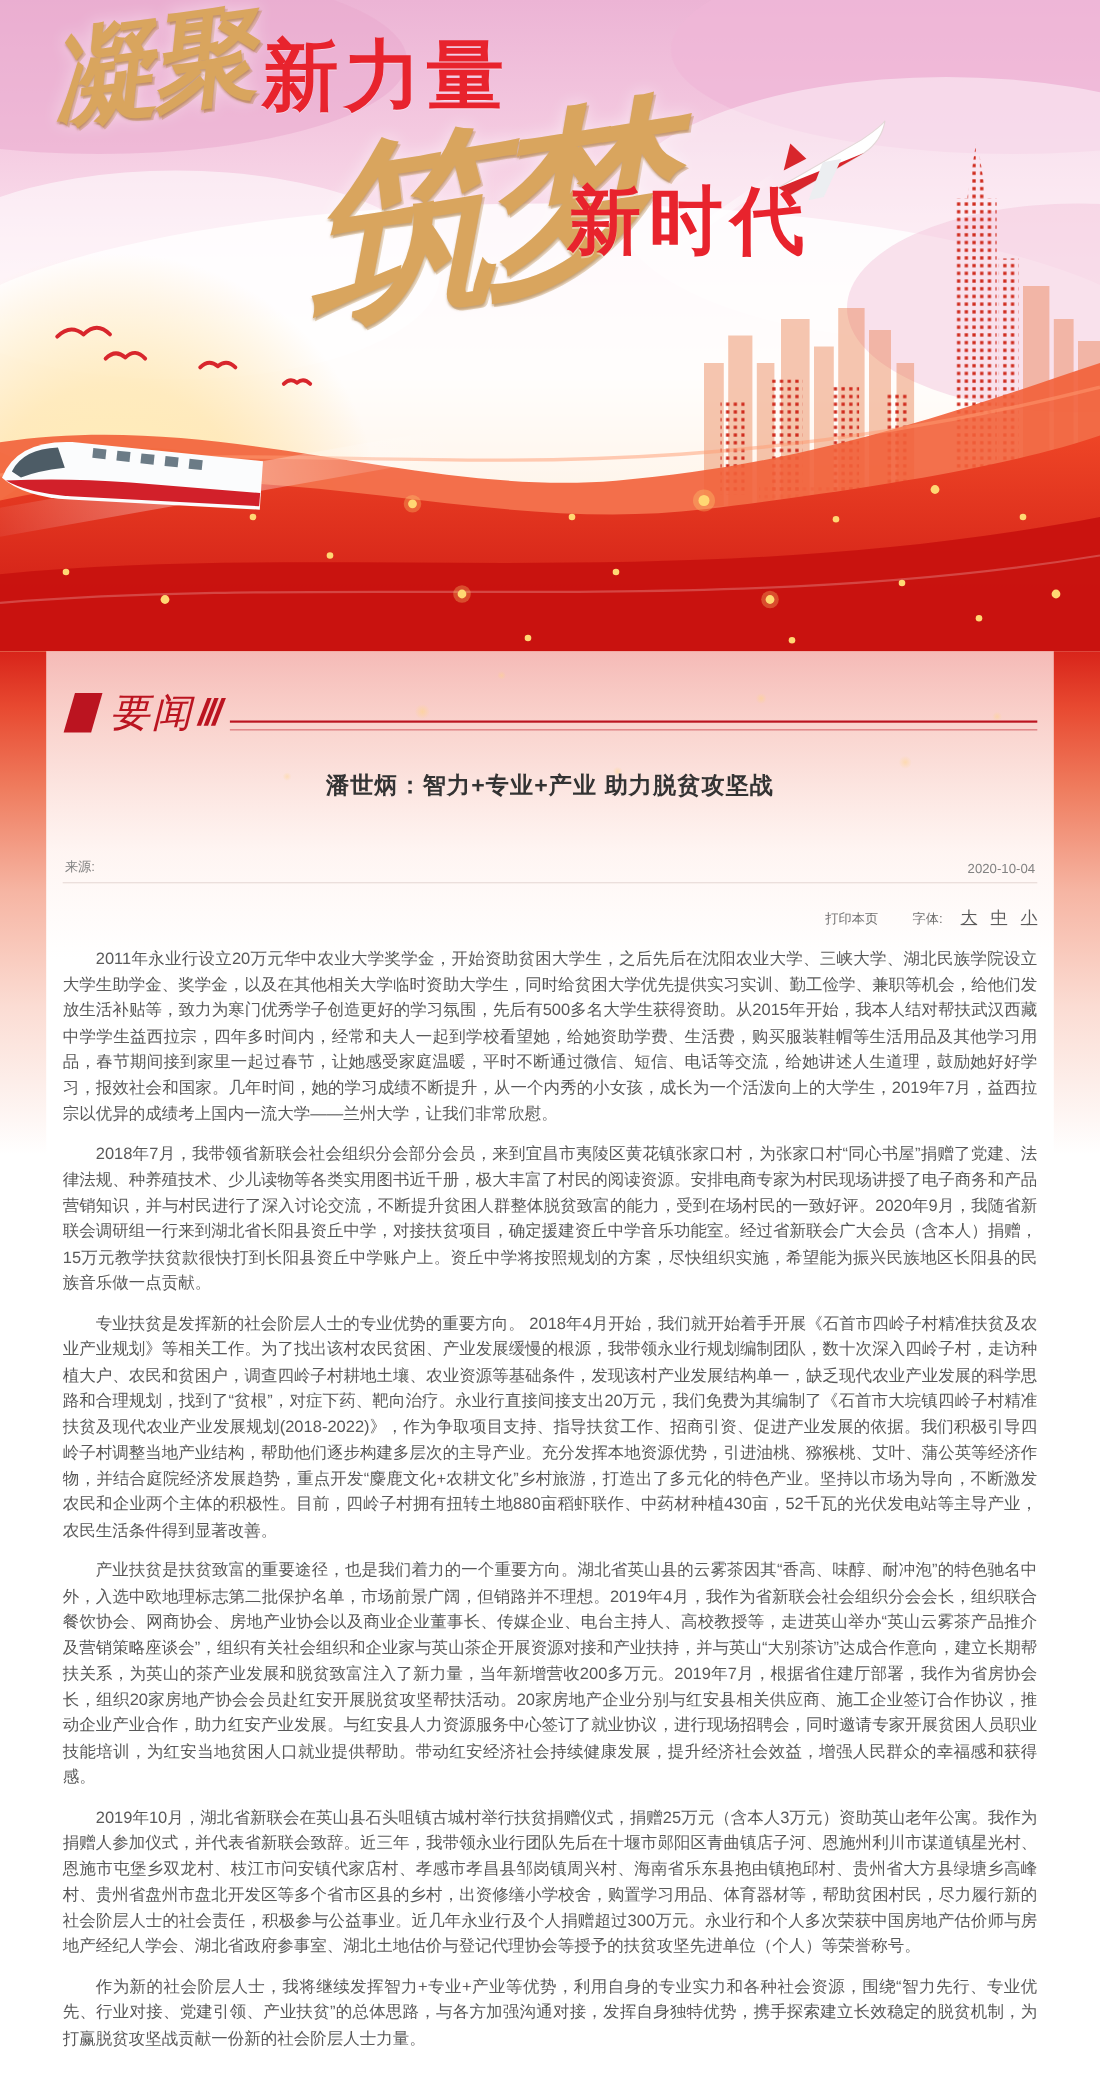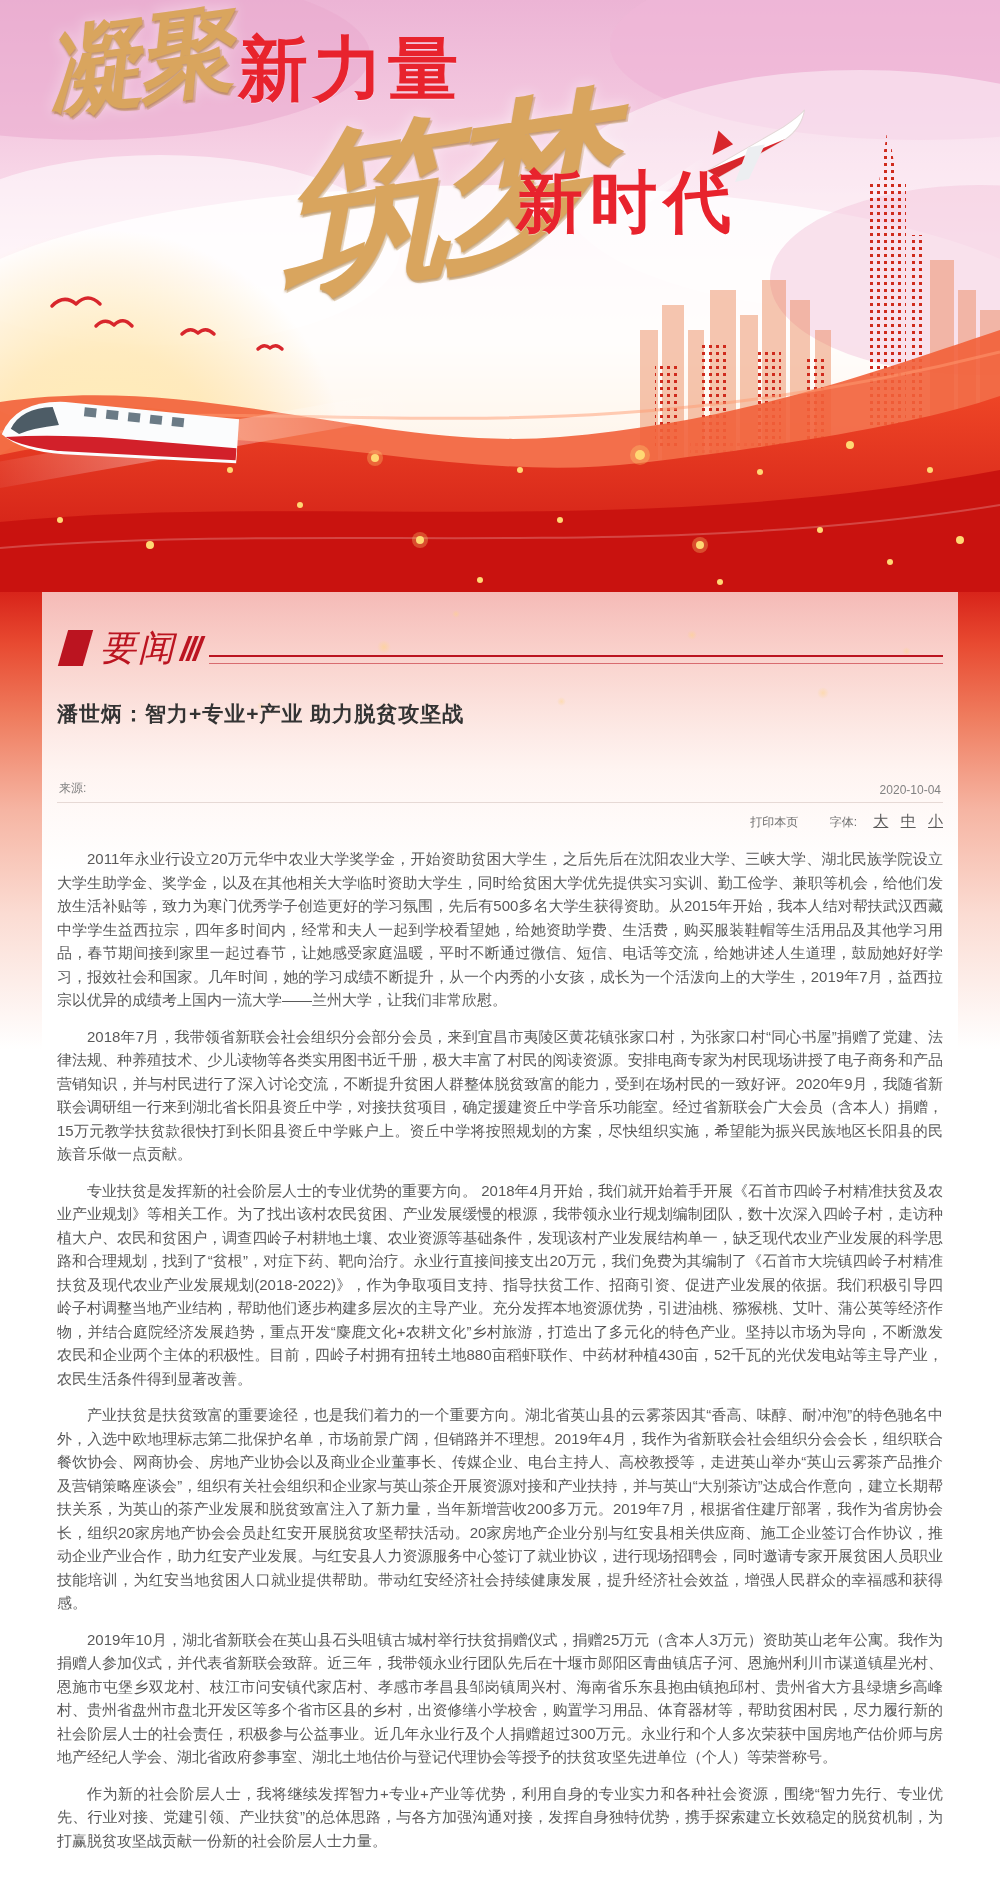--- a/index.html
+++ b/index.html
@@ -30,26 +30,26 @@
   .bokeh{position:absolute;border-radius:50%;pointer-events:none;
     background:radial-gradient(circle,rgba(255,213,130,.9),rgba(255,213,130,0) 70%);}
 
   .sec-head{display:flex;align-items:center;height:44px;}
   .red-block{width:25px;height:36px;background:#bb1420;transform:skewX(-16deg);margin-left:6px;flex:0 0 auto;}
   .sec-label{font-size:36px;font-weight:400;font-style:italic;color:#bb1420;margin-left:12px;letter-spacing:2px;}
   .sec-slashes{font-size:34px;font-weight:600;font-style:italic;color:#bb1420;margin-left:4px;letter-spacing:-3px;}
   .sec-line{flex:1;margin-left:10px;align-self:flex-end;margin-bottom:6px;height:6px;
     border-top:2px solid #bb1420;border-bottom:1px solid rgba(187,20,32,.55);}
 
-  .title{margin-top:30px;text-align:left;font-size:21px;font-weight:bold;color:#333;letter-spacing:1px;}
+  .title{margin-top:30px;text-align:center;font-size:21px;font-weight:bold;color:#333;letter-spacing:1px;}
 
   .meta-row{margin-top:52px;display:flex;justify-content:space-between;align-items:flex-end;
     font-size:12px;color:#828282;padding:0 2px;}
   .divider{margin-top:5px;border-bottom:1px solid #e6d9d5;}
-  .tools-row{margin-top:9px;text-align:right;font-size:12px;color:#6f6f6f;}
+  .tools-row{margin-top:22px;text-align:right;font-size:12px;color:#6f6f6f;}
   .print-link{color:#6f6f6f;text-decoration:none;margin-right:28px;cursor:pointer;}
   .font-label{margin-right:4px;}
   .fs-link{font-size:15px;color:#5a5a5a;text-decoration:underline;margin-left:9px;cursor:pointer;}
 
   .article-body{margin-top:16px;font-size:15px;line-height:23.5px;color:#595959;text-align:justify;}
   .article-body p{margin:0 0 13px;text-indent:2em;}
 </style>
 </head>
 <body>
 

